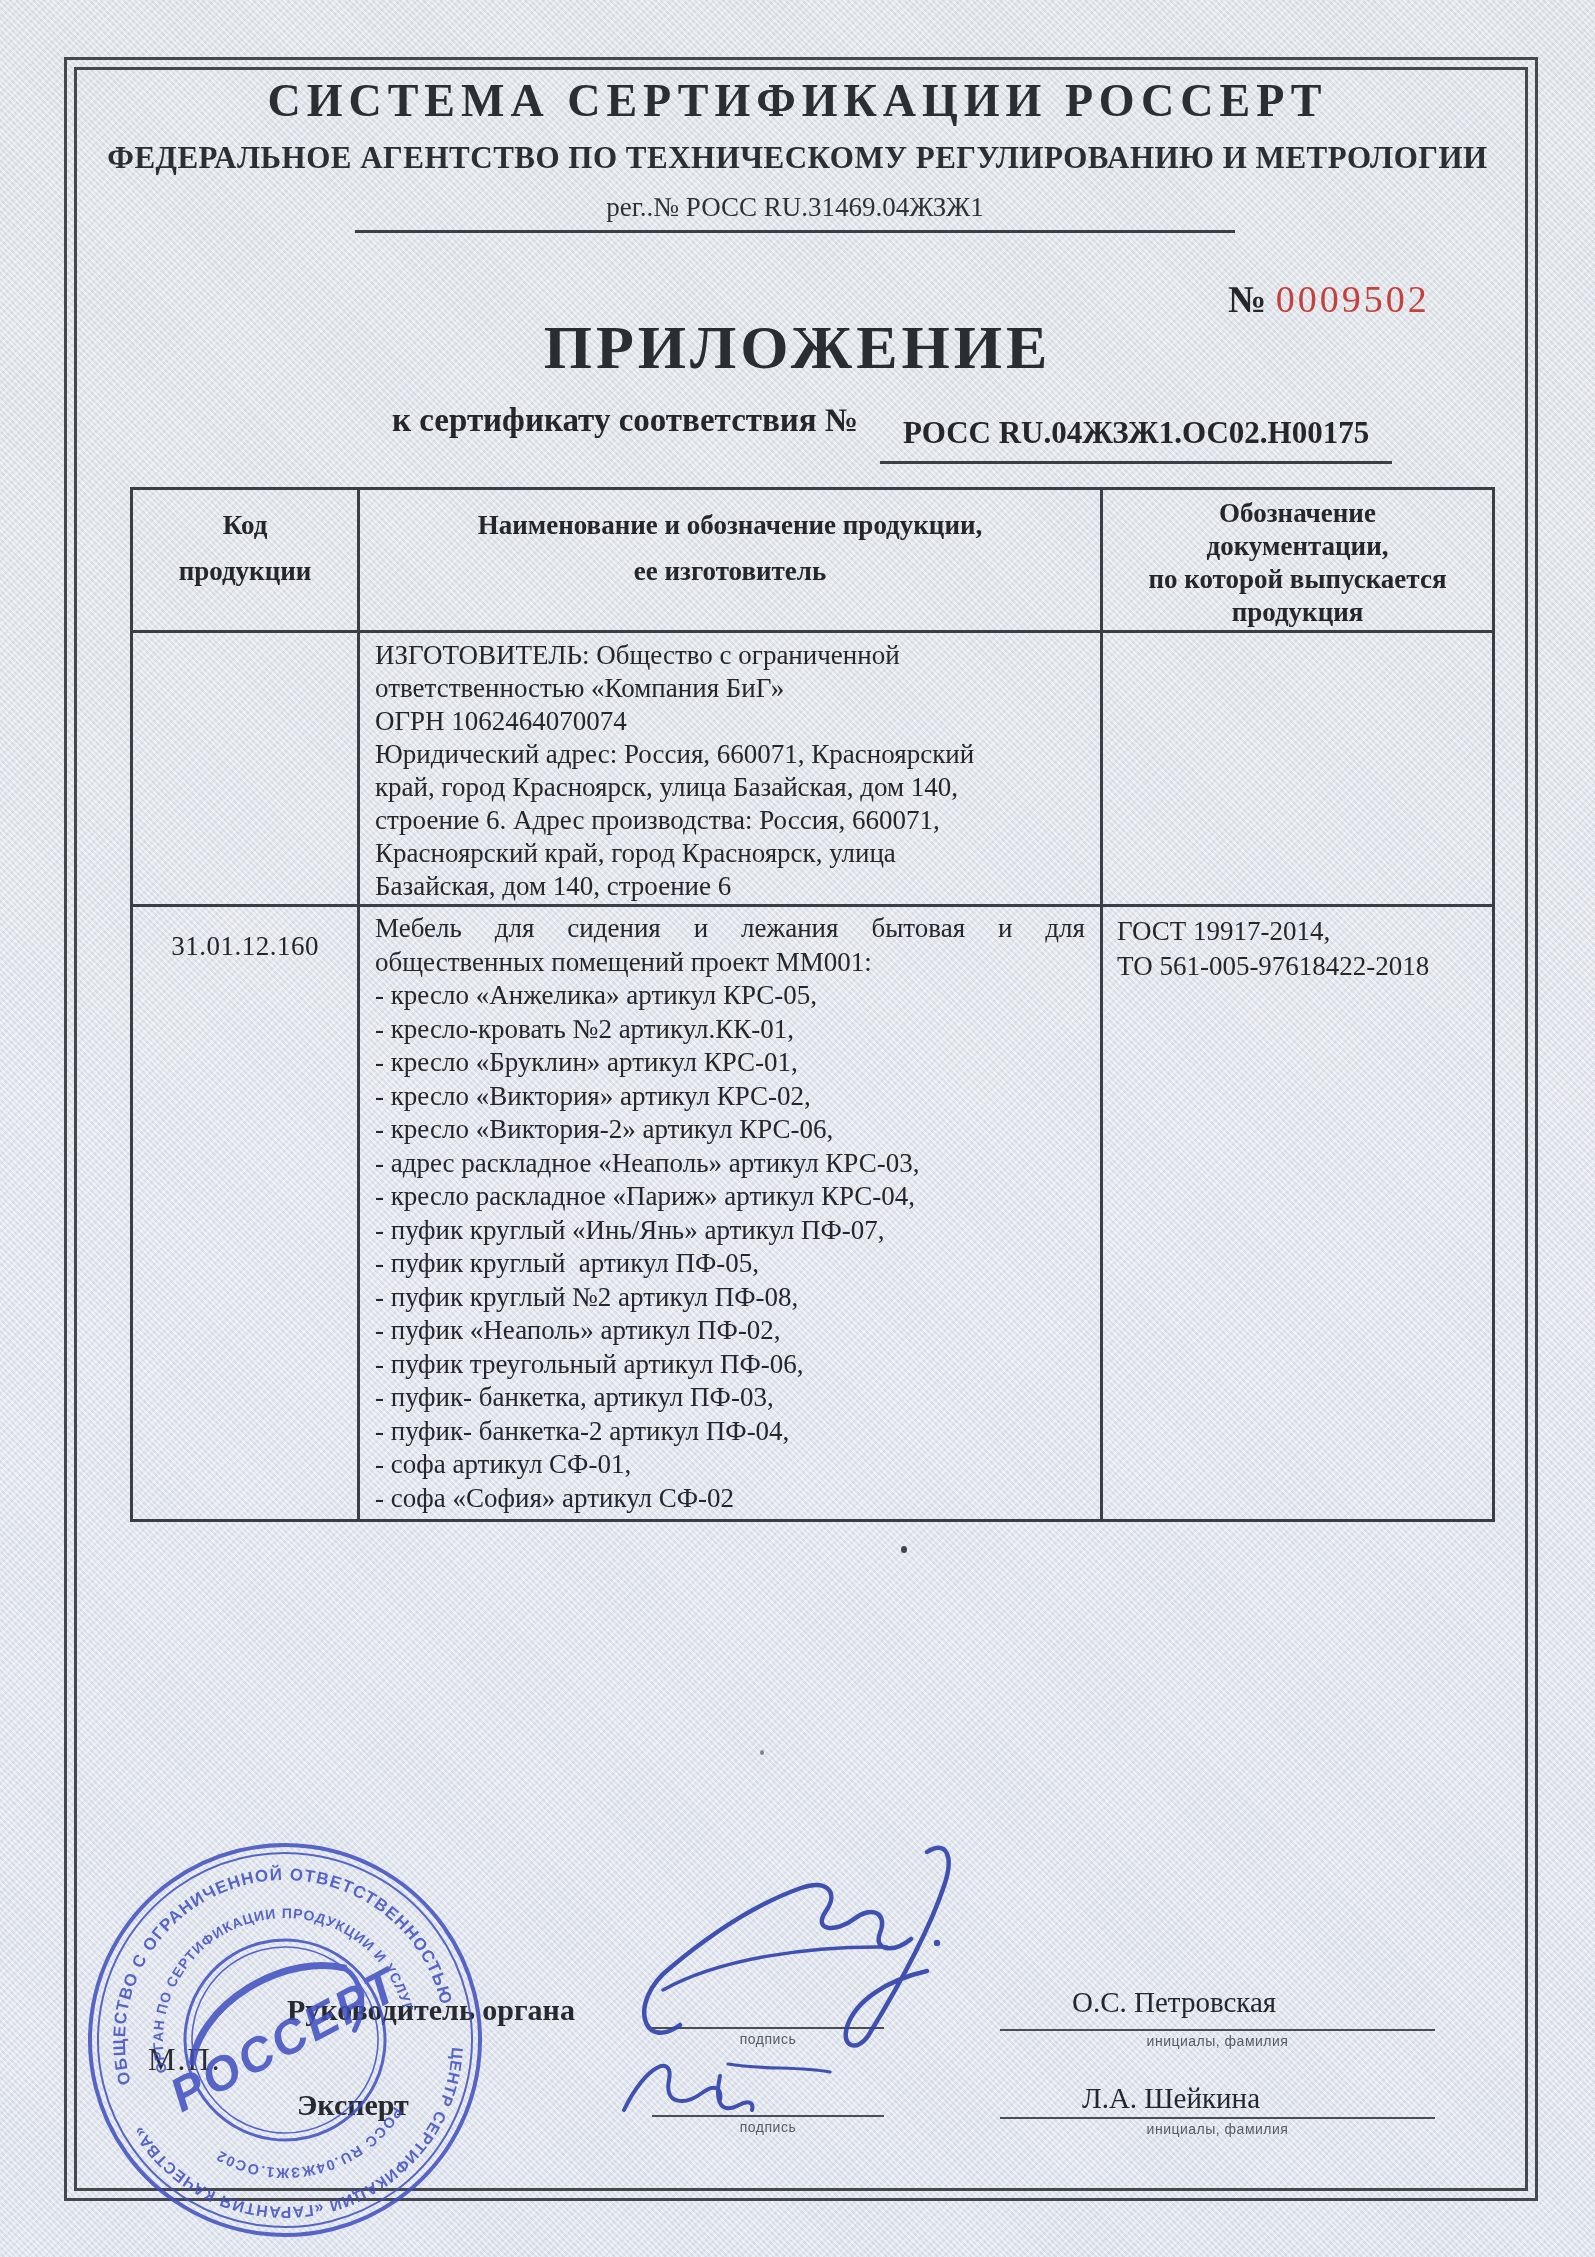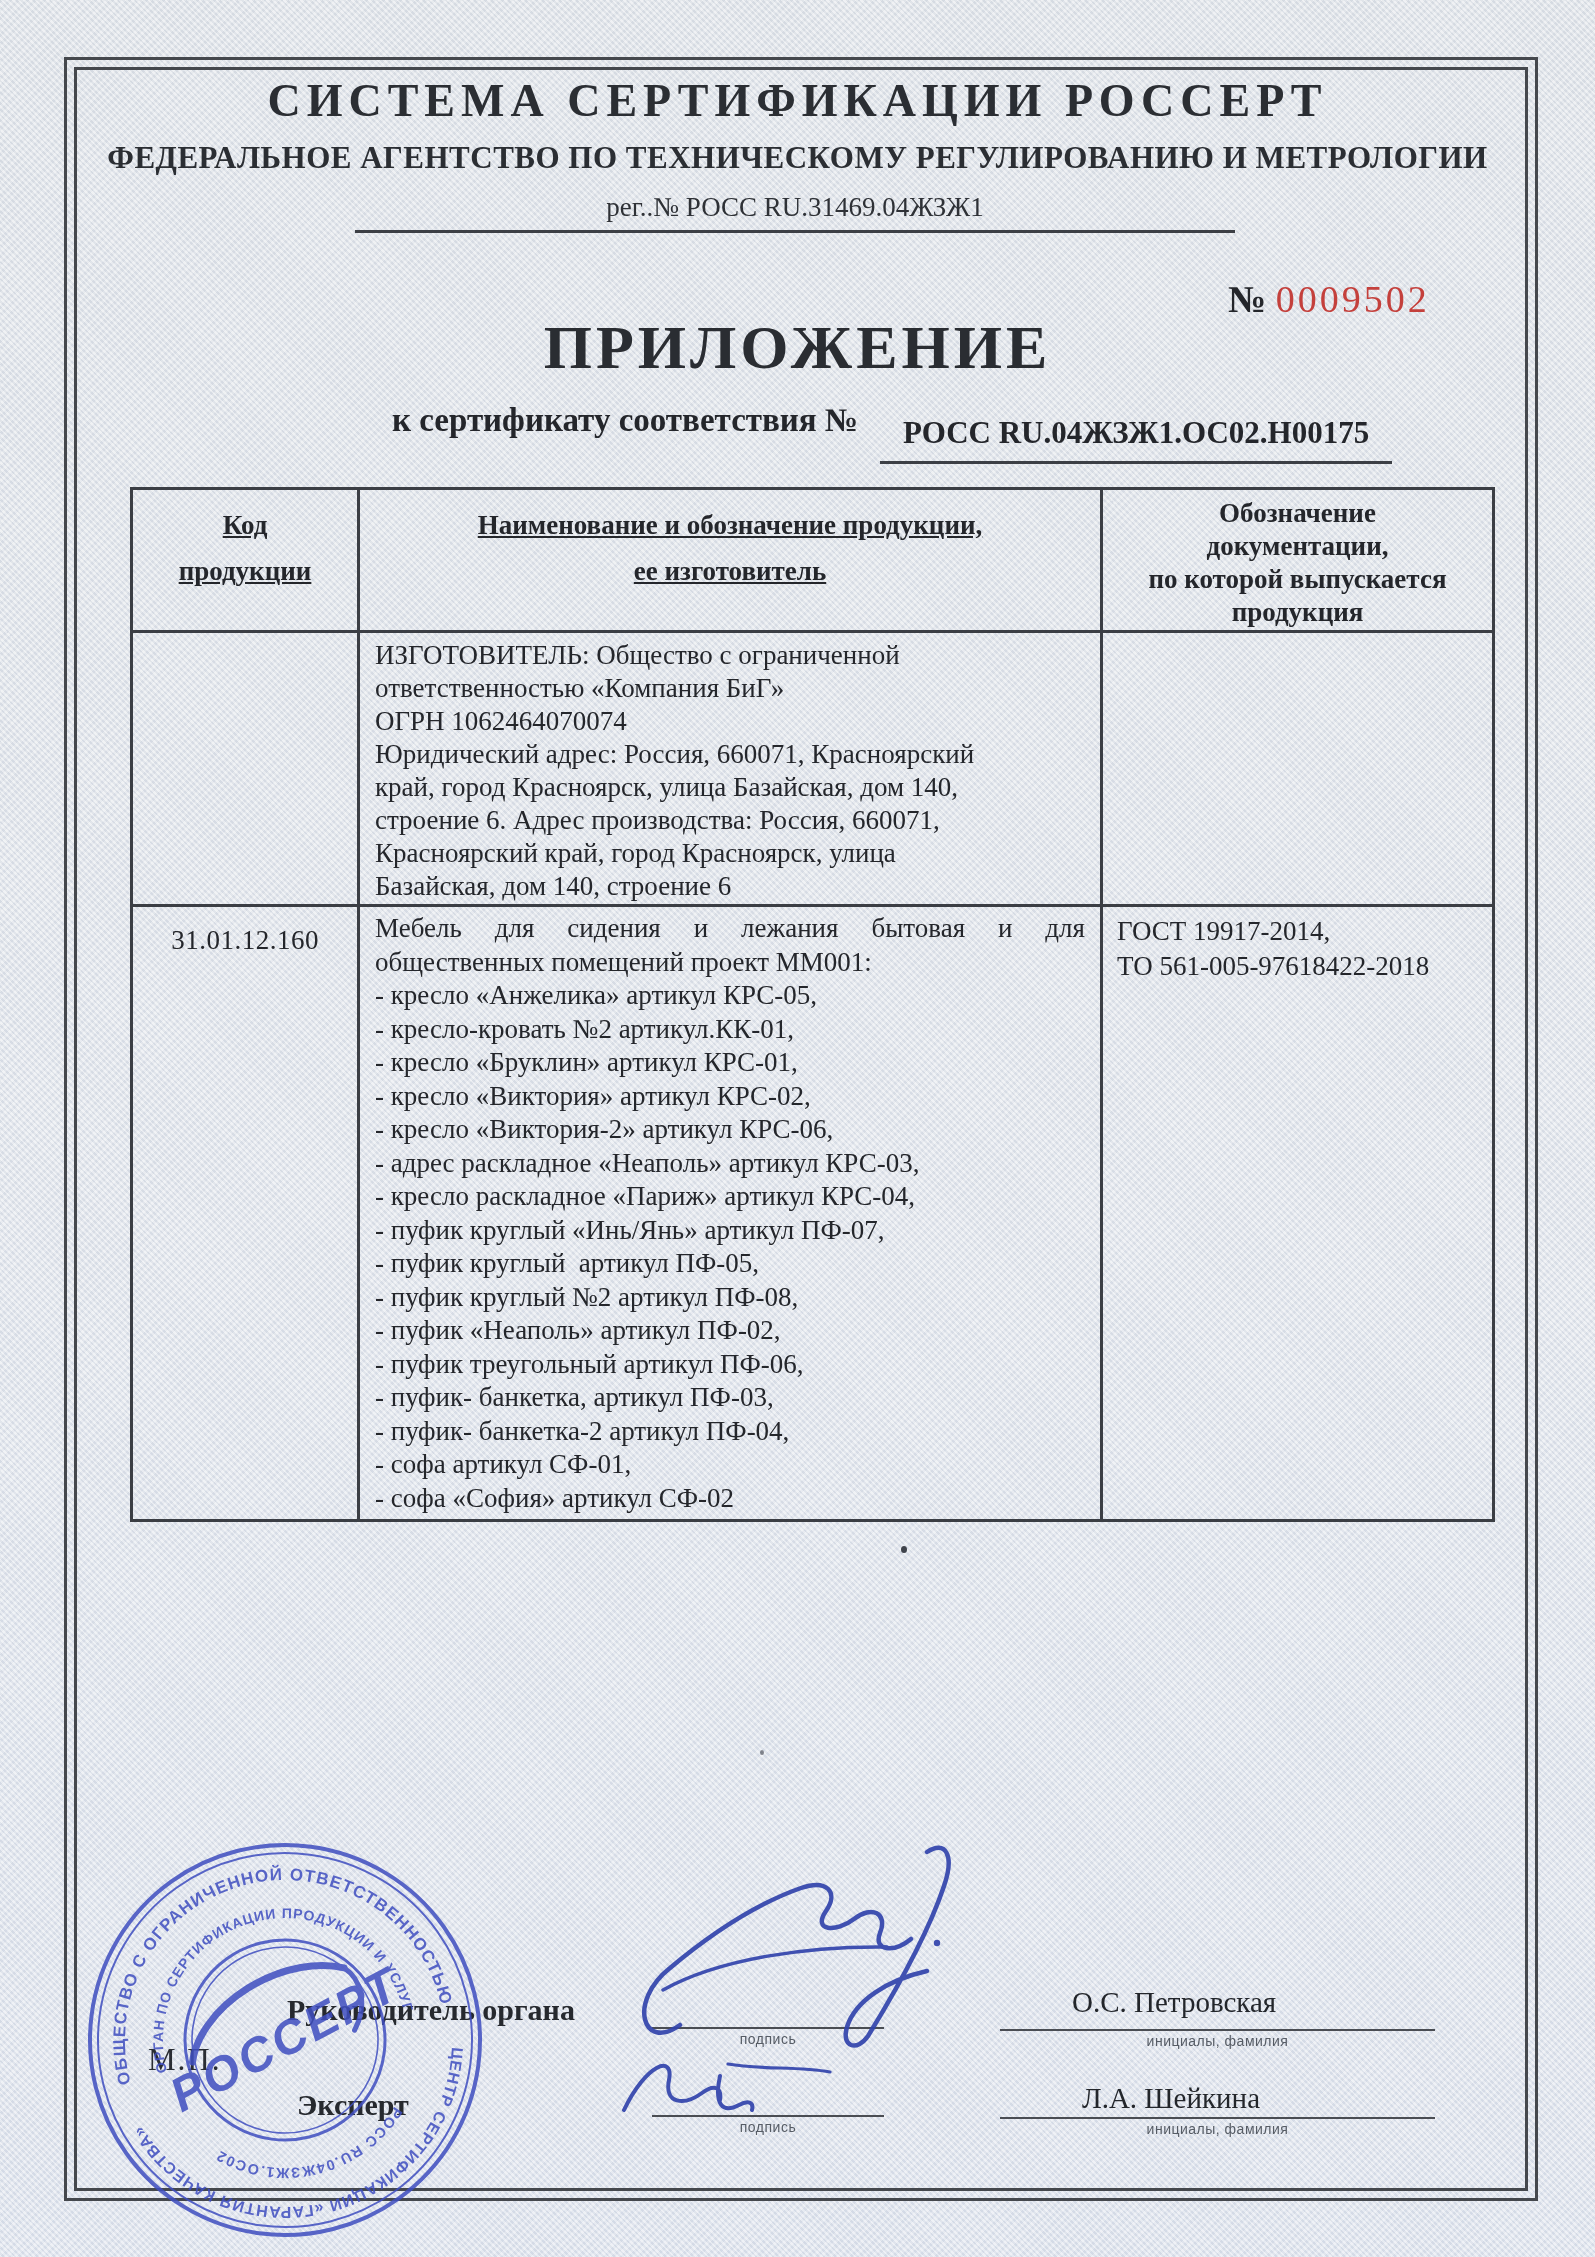--- a/index.html
+++ b/index.html
@@ -32,25 +32,25 @@
     padding:0 6px 10px 6px;border-bottom:3px solid #3c3f45;white-space:nowrap;margin-top:13px;
   }
   table.main{
     position:absolute;left:130px;top:487px;border-collapse:collapse;table-layout:fixed;
     width:1362px;
   }
   table.main td{border:3px solid #3b3e44;vertical-align:top;font-size:27px;}
   .col-code{width:227px;} .col-name{width:743px;} .col-docs{width:392px;}
   tr.hdr td{font-weight:bold;text-align:center;white-space:pre-line;}
   tr.hdr{height:140px;}
-  td.hdr-wide{line-height:46px;padding-top:12px;text-decoration:underline;}
+  td.hdr-wide{line-height:46px;padding-top:12px;}
   td.hdr-docs{line-height:33px;padding-top:7px;}
   tr.r1{height:270px;} tr.r2{height:615px;}
   .manuf{white-space:pre-wrap;line-height:33px;padding:5px 12px 0 14px;}
-  .code-val{text-align:center;padding-top:17px;letter-spacing:.5px;}
+  .code-val{text-align:center;padding-top:23px;letter-spacing:.5px;}
   .prod{padding:4px 14px 0 14px;line-height:33.5px;}
   .justify-last{text-align:justify;text-align-last:justify;}
   .list-line{white-space:pre-wrap;}
   .docs-val{white-space:pre-line;line-height:35px;padding:6px 4px 0 13px;}
   .speck{position:absolute;background:#3f434b;border-radius:50%;}
   
   .sign-role{position:absolute;font-size:30px;font-weight:600;color:#26292e;}
   .mp{position:absolute;left:148px;top:2042px;font-size:31px;color:#2a2d33;letter-spacing:2px;}
   .sig-line{position:absolute;border-top:2px solid #4a4d53;}
   .sig-caption{

